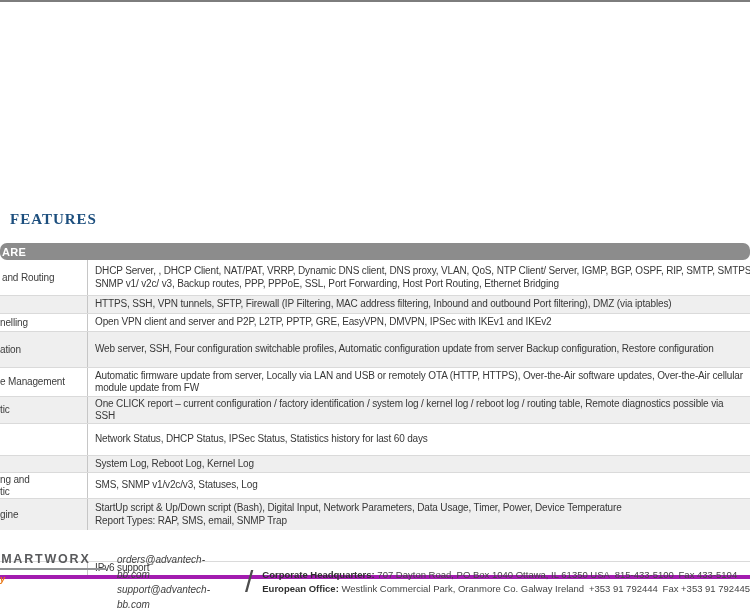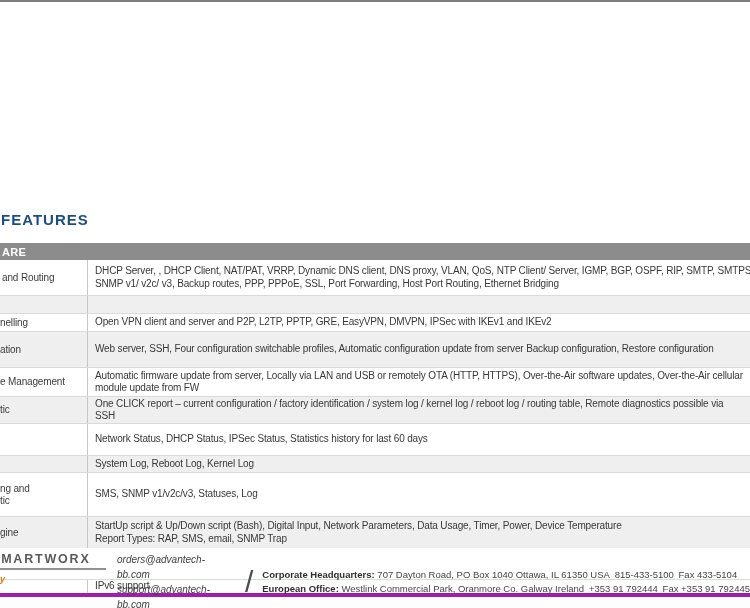--- a/index.html
+++ b/index.html
@@ -4,29 +4,29 @@
 <style>
   * { margin:0; padding:0; box-sizing:border-box; }
   html,body { background:#fff; }
   #page {
     position:relative; width:750px; height:608px; overflow:hidden;
     background:#fff; font-family:"Liberation Sans", sans-serif; color:#3a3a3a;
   }
   #topline { position:absolute; top:0; left:0; width:750px; height:2px; background:#7d7d7d; }
 
   #heading {
-    position:absolute; top:211px; left:1px;
-    font-size:15px; font-weight:bold; letter-spacing:1px; color:#1d4f7e;
+    position:absolute; top:211px; left:10px;
+    font-size:15px; font-weight:bold; letter-spacing:1px; color:#1d4f7e;font-family:Liberation Serif, serif;
   }
 
   #feature-table { position:absolute; top:243px; left:0; width:750px; }
   #table-header {
     height:17px; background:#8c8c8c; color:#ffffff;
     font-size:11px; font-weight:bold; letter-spacing:.3px;
-    display:flex; align-items:center; padding-left:2px;
+    display:flex; align-items:center; padding-left:2px;border-radius:7px;
   }
   .row { display:flex; width:750px; }
   .row.alt { background:#efefef; }
   .row + .row { border-top:1px solid #dadada; }
   .row:last-child { border-bottom:4px solid #a21caf;margin-top:31px; }
   .lbl {
     width:88px; flex:0 0 88px; border-right:1px solid #c6c6c6;
     display:flex; flex-direction:column; justify-content:center;
     font-size:10px; line-height:11.5px; letter-spacing:-.15px; color:#3c3c3c;
   }
@@ -72,20 +72,23 @@
     <div class="row" style="height:35px">
       <div class="lbl cut">g and Routing</div>
       <div class="cnt">
         <div class="ln">DHCP Server, , DHCP Client, NAT/PAT, VRRP, Dynamic DNS client, DNS proxy, VLAN, QoS, NTP Client/ Server, IGMP, BGP, OSPF, RIP, SMTP, SMTPS,</div>
         <div class="ln">SNMP v1/ v2c/ v3, Backup routes, PPP, PPPoE, SSL, Port Forwarding, Host Port Routing, Ethernet Bridging</div>
       </div>
     </div>
 
     <div class="row alt" style="height:18px">
       <div class="lbl"></div>
+      <div class="cnt">
+          <div class="ln">HTTPS, SSH, VPN tunnels, SFTP, Firewall (IP Filtering, MAC address filtering, Inbound and outbound Port filtering), DMZ (via iptables)</div>
+        </div>
     </div>
 
     <div class="row" style="height:18px">
       <div class="lbl">nelling</div>
       <div class="cnt">
           <div class="ln">Open VPN client and server and P2P, L2TP, PPTP, GRE, EasyVPN, DMVPN, IPSec with IKEv1 and IKEv2</div>
         </div>
     </div>
 
     <div class="row alt" style="height:36px">
@@ -118,21 +121,21 @@
         </div>
     </div>
 
     <div class="row alt" style="height:17px">
       <div class="lbl"></div>
       <div class="cnt">
           <div class="ln">System Log, Reboot Log, Kernel Log</div>
         </div>
     </div>
 
-    <div class="row" style="height:44px">
+    <div class="row" style="height:26px">
       <div class="lbl">
         <div>ng and</div>
         <div>tic</div>
       </div>
       <div class="cnt">
           <div class="ln">SMS, SNMP v1/v2c/v3, Statuses, Log</div>
         </div>
     </div>
 
     <div class="row alt" style="height:32px">

